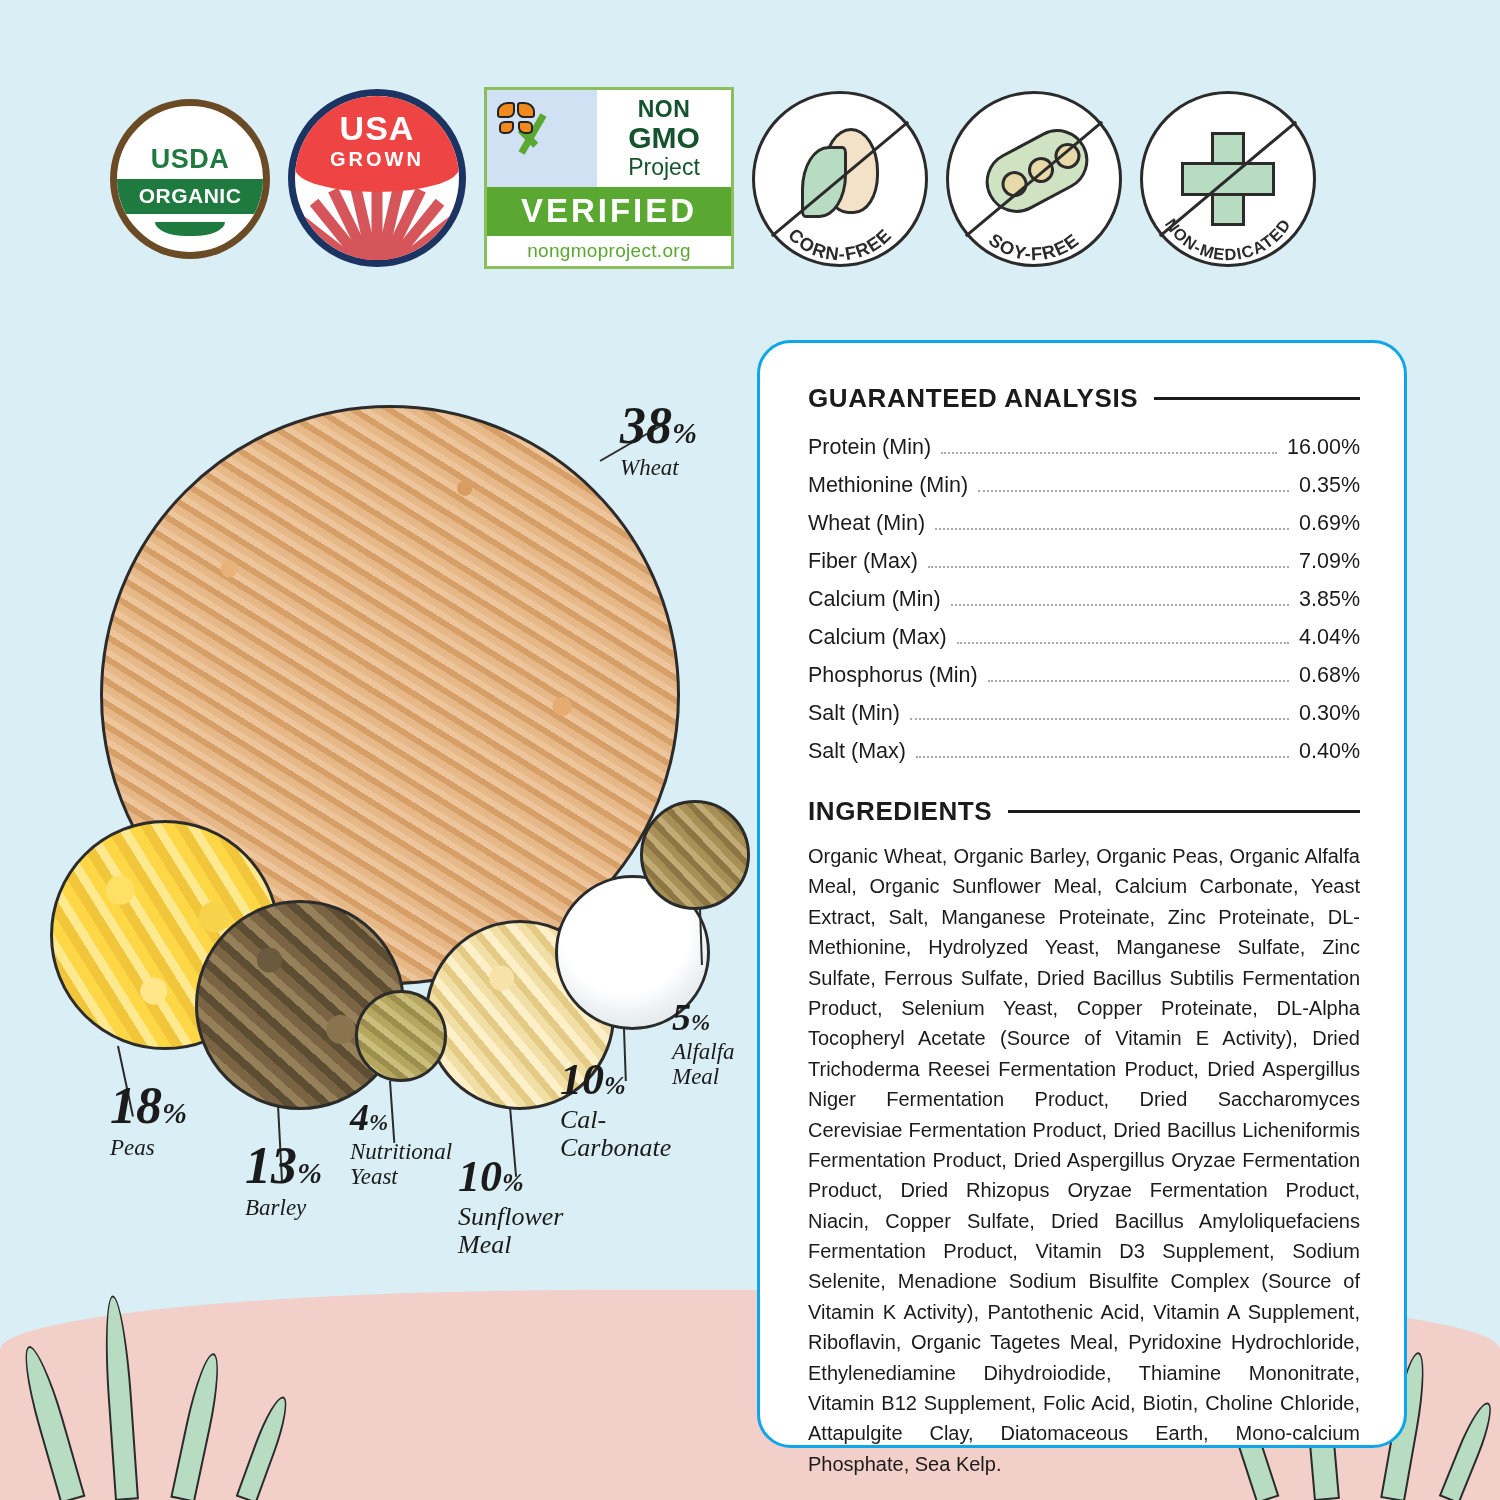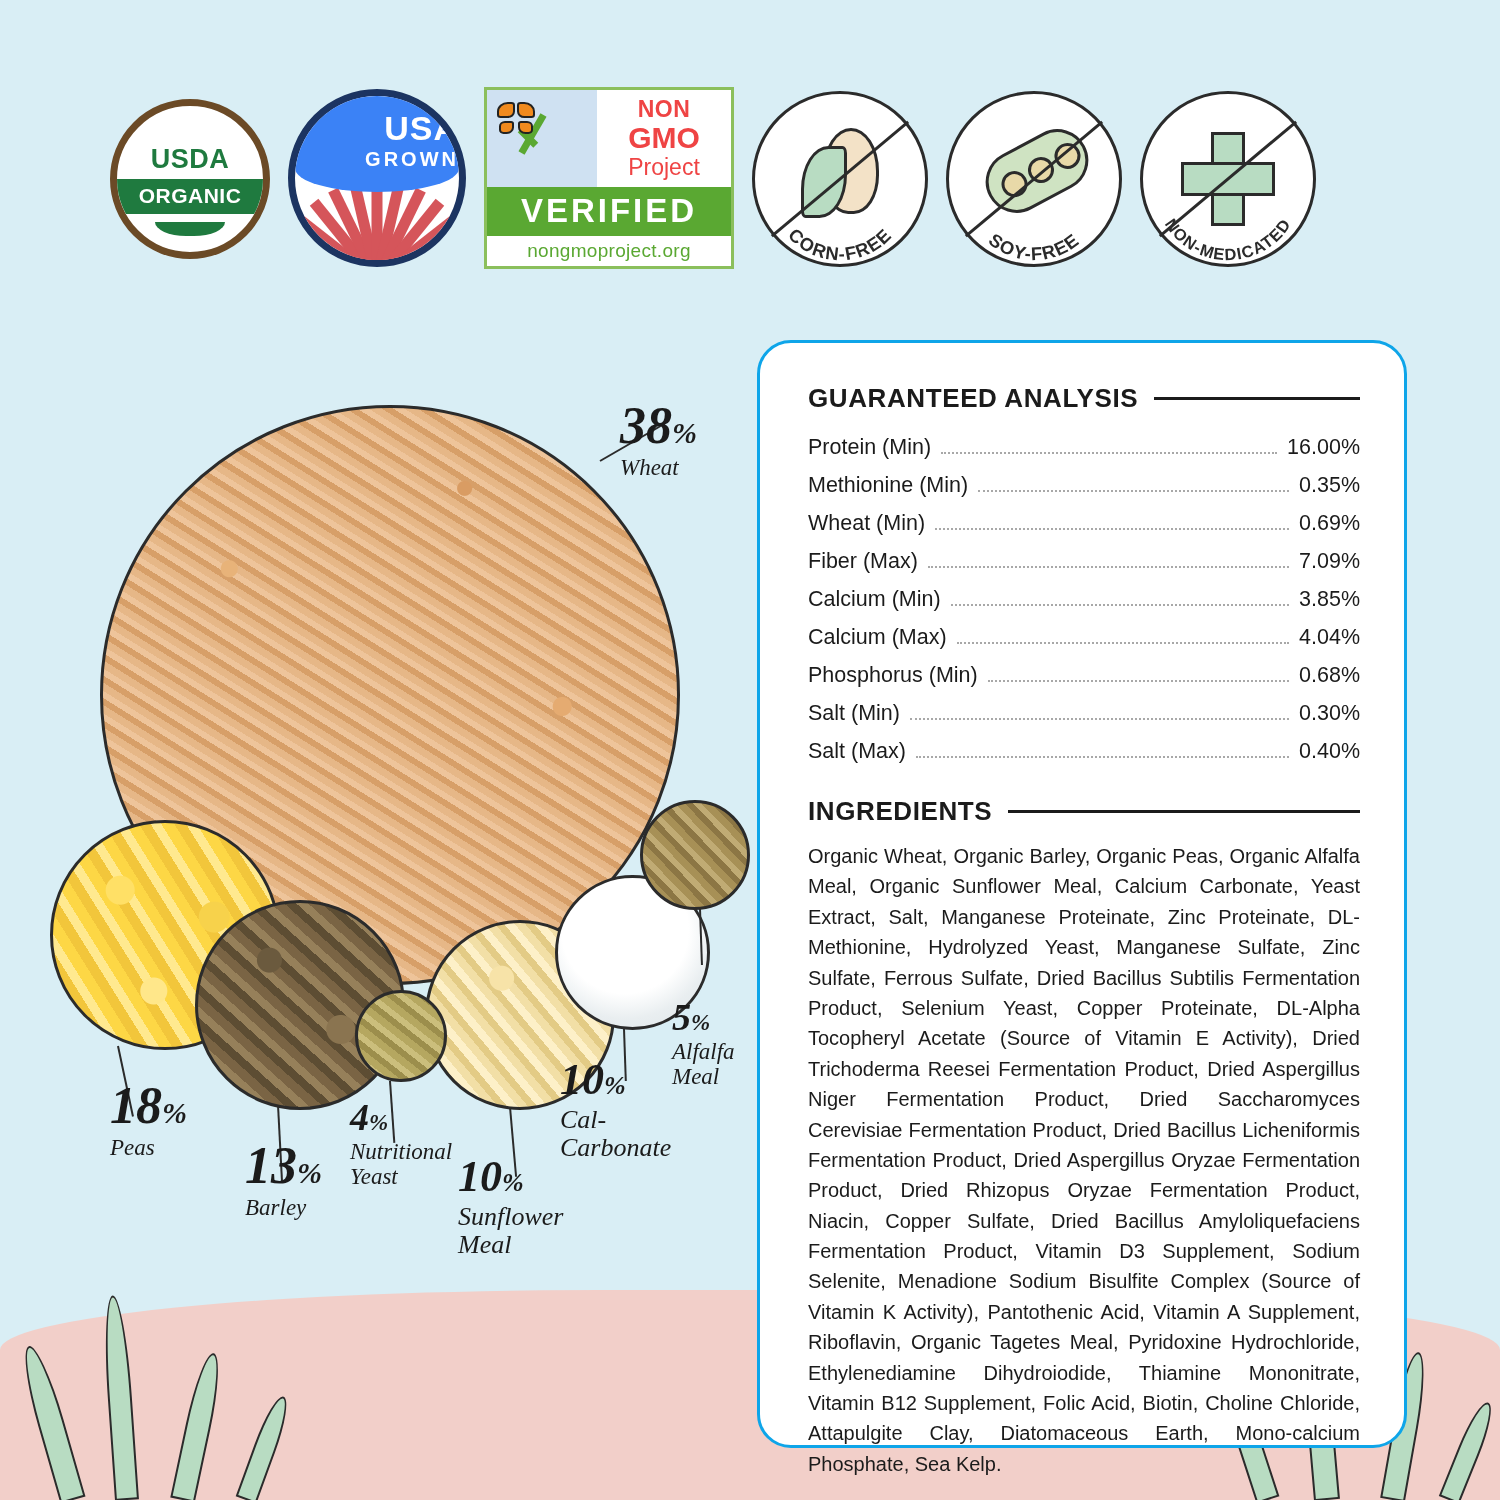--- a/index.html
+++ b/index.html
@@ -84,26 +84,26 @@
     border-radius: 50%;
     background: #ffffff;
     border: 7px solid #1c3461;
     overflow: hidden;
     position: relative;
   }
   .usa .usa-top {
     position: absolute;
     top: 0; left: 0; right: 0;
     height: 96px;
-    background: #3b82f6;
+    background: #ef4444;
     border-bottom-left-radius: 90px 26px;
     border-bottom-right-radius: 90px 26px;
     color: #fff;
     display: flex; flex-direction: column;
-    align-items: flex-end; justify-content: center;
+    align-items: center; justify-content: center;
     padding-bottom: 6px;
   }
   .usa .usa-l1 { font-size: 34px; font-weight: bold; letter-spacing: 1px; line-height: 1; }
   .usa .usa-l2 { font-size: 20px; font-weight: bold; letter-spacing: 3px; line-height: 1.2; margin-top: 2px;}
   .usa .rays { position: absolute; bottom: -20px; left: 50%; transform: translateX(-50%); width: 180px; height: 110px; }
   .ray {
     position: absolute;
     bottom: 0; left: 50%;
     width: 11px; height: 100px;
     background: #d5555a;
@@ -147,21 +147,21 @@
   .ng-butterfly {
     position: absolute;
     left: 10px; top: 10px;
     width: 38px; height: 34px;
   }
   .bw { position: absolute; background: #f08a1e; border: 2px solid #222; }
   .ng-right {
     flex: 1;
     display: flex; flex-direction: column;
     align-items: center; justify-content: center;
-    color: #ef4444;
+    color: #14532d;
     line-height: 1;
     border-radius: 17px;
   }
   .ng-right .n1 { font-size: 23px; font-weight: bold; letter-spacing: 0.5px; }
   .ng-right .n2 { font-size: 30px; font-weight: bold; margin-top: 2px; }
   .ng-right .n3 { font-size: 23px; margin-top: 3px; }
   .ng-verified {
     background: #5aa832;
     color: #fff;
     text-align: center;

